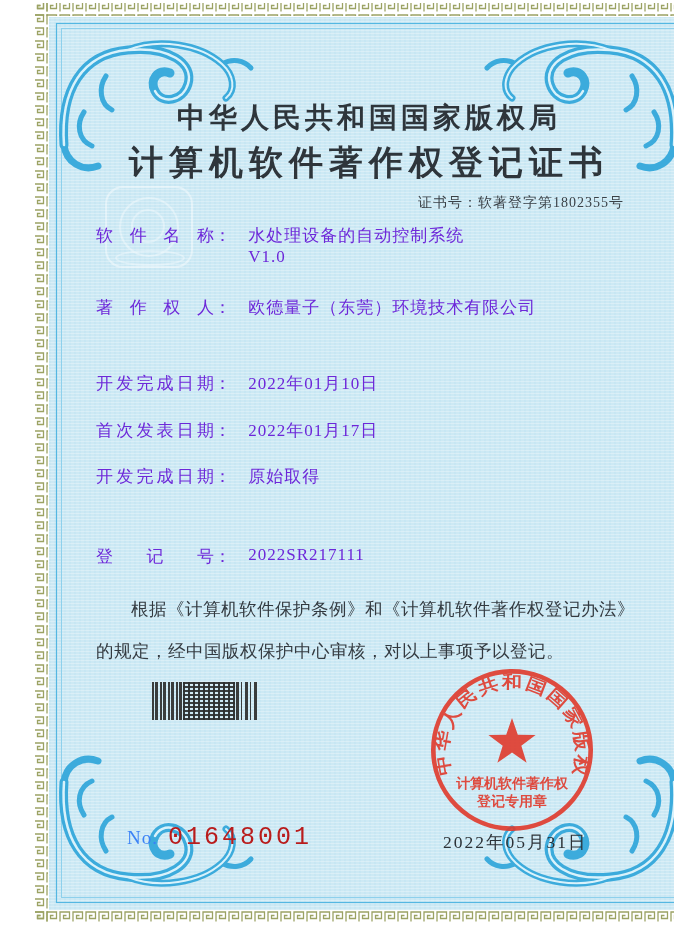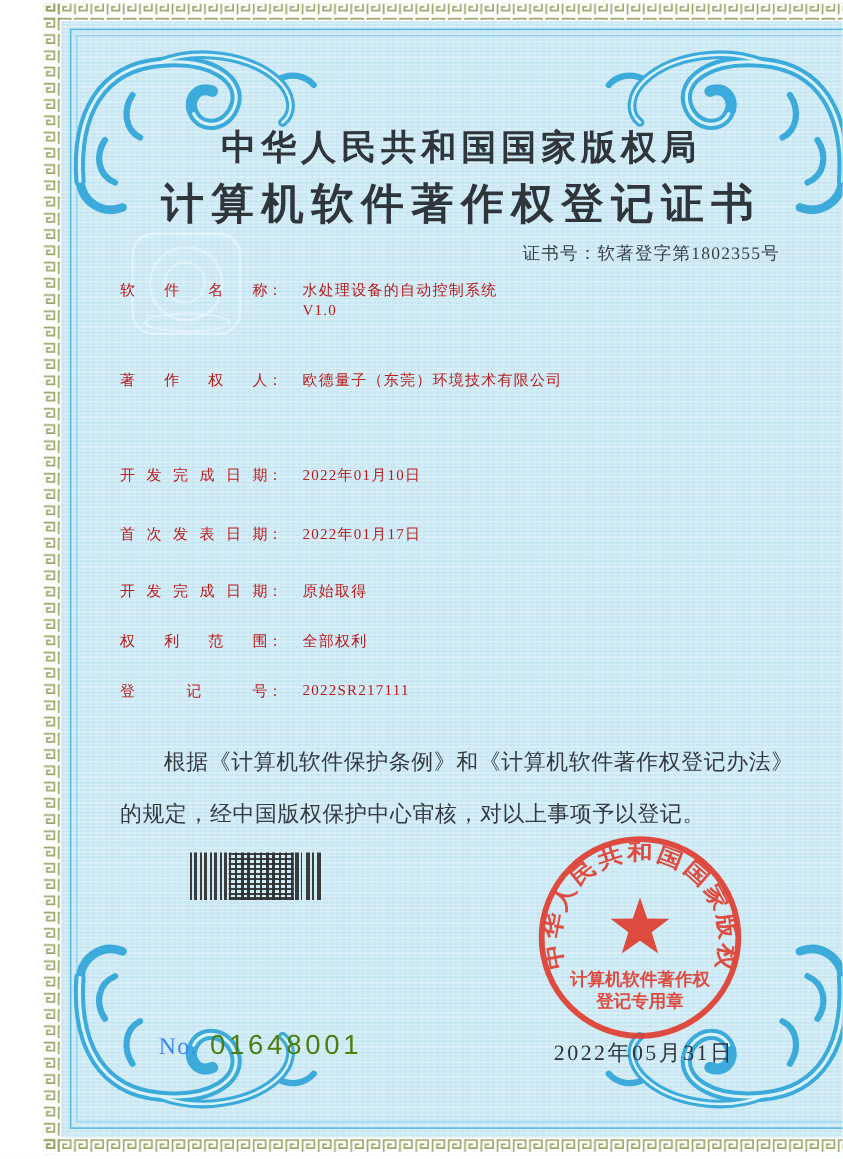--- a/index.html
+++ b/index.html
@@ -17,43 +17,43 @@
   .watermark .wm-c2{position:absolute;left:26px;top:23px;width:30px;height:30px;border:2px solid rgba(255,255,255,.6);border-radius:50%;}
   .watermark .wm-band{position:absolute;left:10px;bottom:2px;width:66px;height:12px;border:2px solid rgba(255,255,255,.6);border-radius:50%;}
 
   .content{position:absolute;inset:0;z-index:3;}
   .authority{position:absolute;left:0;top:99px;width:100%;text-align:center;
      font-size:28px;font-weight:bold;letter-spacing:4px;color:#2e353b;}
   .cert-title{position:absolute;left:0;top:140px;width:100%;text-align:center;
      font-size:34px;font-weight:bold;letter-spacing:6px;color:#2e353b;}
   .certno-line{position:absolute;right:82px;top:194px;font-size:14px;color:#3a4147;letter-spacing:1px;}
 
-  .row{position:absolute;left:64px;width:552px;font-size:12px;color:#b91c1c;}
+  .row{position:absolute;left:64px;width:552px;font-size:17px;color:#6d28d9;}
   .row .lbl{display:inline-block;width:118px;text-align:justify;text-align-last:justify;
      vertical-align:top;letter-spacing:0;}
   .row .colon{display:inline-block;vertical-align:top;}
   .row .val{display:inline-block;margin-left:13px;vertical-align:top;letter-spacing:1px;max-width:400px;}
   .row .val .v2{display:block;letter-spacing:1px;}
 
   .statement{position:absolute;left:64px;top:588px;width:548px;font-size:17.5px;line-height:42px;
      text-indent:2em;color:#333a40;letter-spacing:.5px;}
 
   .barcode{position:absolute;left:120px;top:682px;width:106px;height:38px;display:flex;z-index:3;}
   .bc-left{width:30px;height:100%;
      background:repeating-linear-gradient(90deg,#3a3d3d 0 2px,rgba(0,0,0,0) 2px 3px,#3a3d3d 3px 6px,rgba(0,0,0,0) 6px 8px);}
   .bc-mid{width:52px;height:100%;margin:0 1px;
      background-image:repeating-linear-gradient(0deg,rgba(45,48,48,.92) 0 2px,rgba(0,0,0,0) 2px 4px),
                       repeating-linear-gradient(90deg,#34393a 0 2px,rgba(0,0,0,0) 2px 5px);}
   .bc-right{width:22px;height:100%;
      background:repeating-linear-gradient(90deg,#3a3d3d 0 3px,rgba(0,0,0,0) 3px 5px,#3a3d3d 5px 6px,rgba(0,0,0,0) 6px 9px);}
 
   .serial-line{position:absolute;left:95px;top:823px;z-index:3;font-size:19px;}
   .serial-prefix{color:#3b82f6;letter-spacing:1px;}
-  .serial-number{color:#4d7c0f;font-family:Liberation Sans, sans-serif;
-     font-size:22px;letter-spacing:3px;margin-left:10px;font-weight:400;}
+  .serial-number{color:#b91c1c;font-family:Liberation Mono, monospace;
+     font-size:25px;letter-spacing:3px;margin-left:10px;font-weight:400;}
   .issue-date{position:absolute;left:411px;top:830px;z-index:3;font-size:17.5px;color:#2c3237;letter-spacing:2px;}
   svg.seal{position:absolute;left:392px;top:662px;z-index:4;opacity:.9;}
 </style>
 </head>
 <body>
 
 <div class="page">
 
   <div class="paper"></div>
 
@@ -132,24 +132,20 @@
     <div class="row" style="top:419px">
       <span class="lbl">首次发表日期</span><span class="colon">：</span>
       <span class="val">2022年01月17日</span>
     </div>
 
     <div class="row" style="top:465px">
       <span class="lbl">开发完成日期</span><span class="colon">：</span>
       <span class="val">原始取得</span>
     </div>
 
-    <div class="row" style="top:505px">
-      <span class="lbl">权利范围</span><span class="colon">：</span>
-      <span class="val">全部权利</span>
-    </div>
 
     <div class="row" style="top:545px">
       <span class="lbl">登记号</span><span class="colon">：</span>
       <span class="val">2022SR217111</span>
     </div>
 
     <div class="statement">根据《计算机软件保护条例》和《计算机软件著作权登记办法》的规定，经中国版权保护中心审核，对以上事项予以登记。</div>
 
     <div class="barcode">
       <div class="bc-left"></div>

